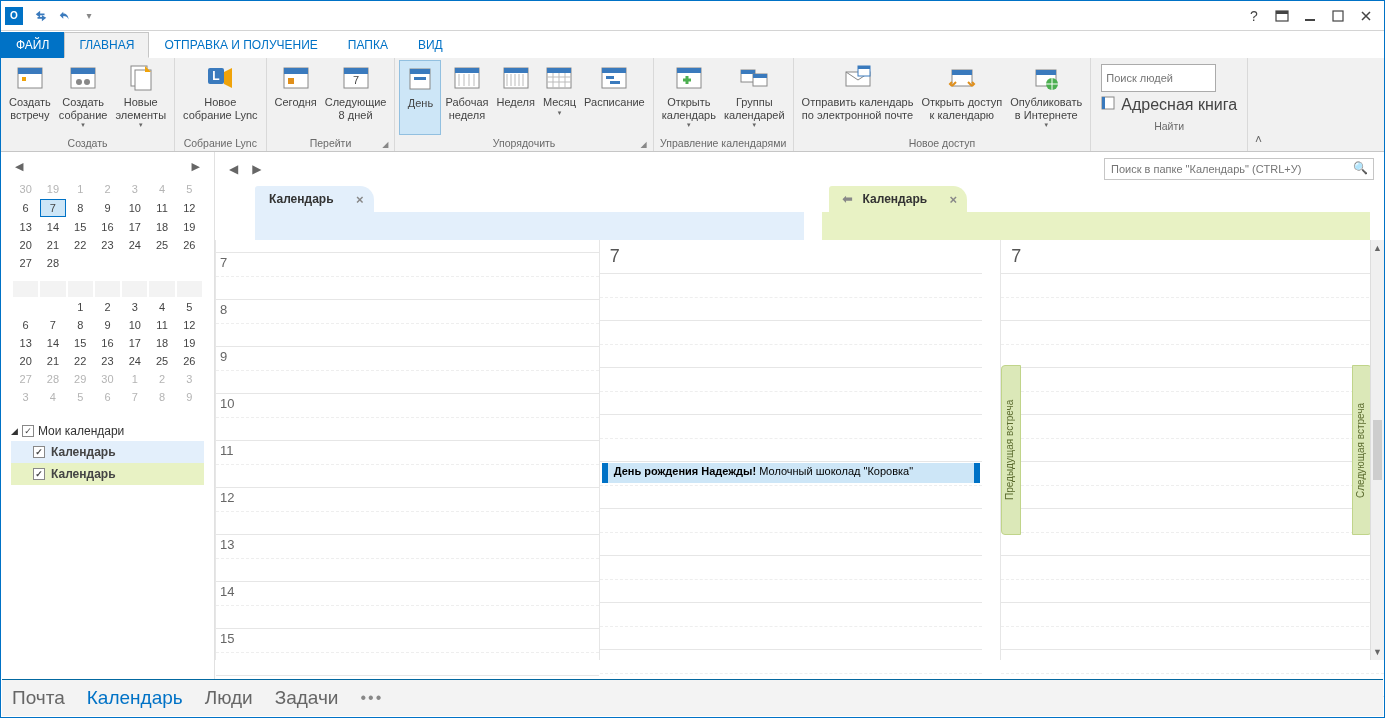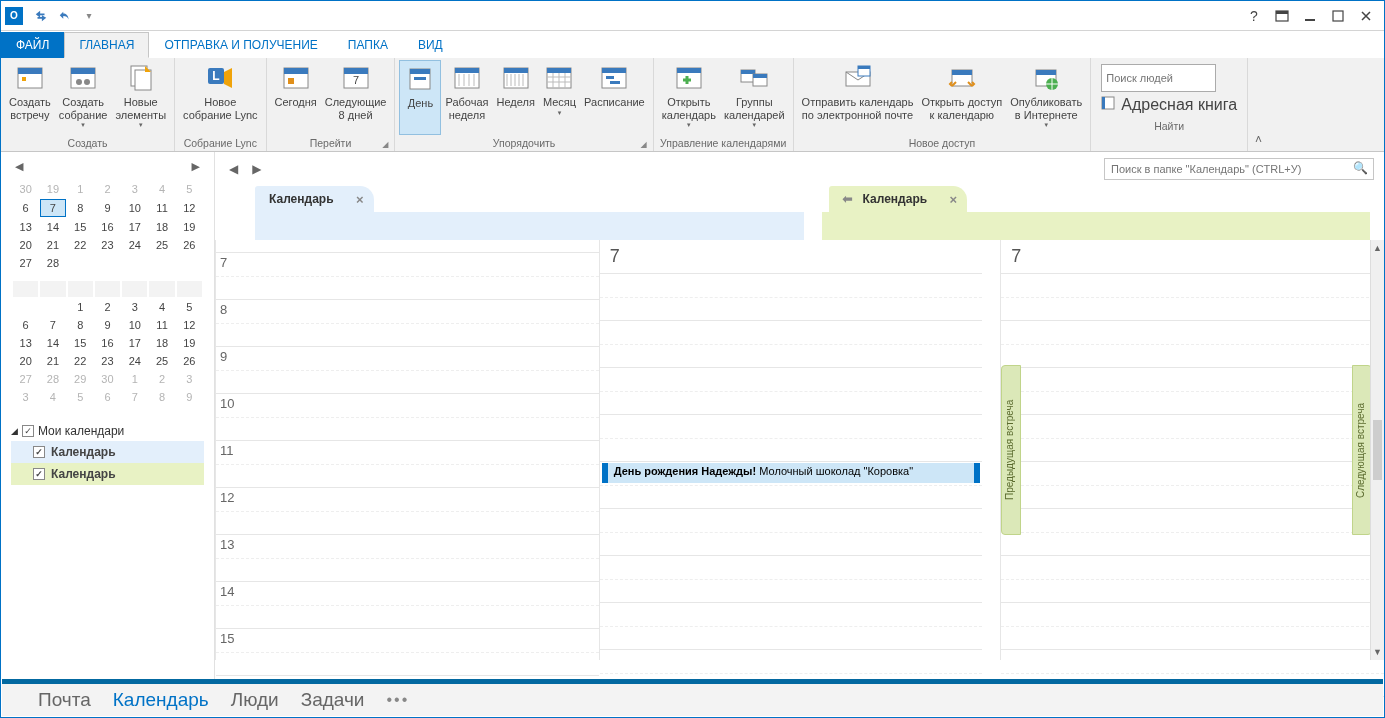--- a/index.html
+++ b/index.html
@@ -88,21 +88,21 @@
 
 .vtab { position: absolute; width: 20px; height: 170px; background: #dbe8b8; border: 1px solid #c0d48a; writing-mode: vertical-rl; transform: rotate(180deg); font-size: 10px; color: #5b6b2f; text-align: center; padding: 6px 2px; top: 50%; margin-top: -85px; cursor: pointer; border-radius: 0 4px 4px 0; }
 .vtab.left { left: 0; }
 .vtab.right { right: 12px; border-radius: 4px 0 0 4px; }
 
 .vscroll { position: absolute; right: 0; top: 0; bottom: 0; width: 14px; background: #f0f0f0; border-left: 1px solid #ddd; }
 .vscroll .up, .vscroll .down { height: 16px; text-align: center; font-size: 9px; color: #666; line-height: 16px; }
 .vscroll .thumb { position: absolute; left: 2px; right: 2px; top: 180px; height: 60px; background: #cdcdcd; }
 
 
-.footer { position: absolute; left: 1px; right: 1px; bottom: 1px; height: 37px; background: #f3f3f3; border-top: 5px solid #0369a1; display: flex; align-items: center; padding: 0 36px; gap: 22px; }
+.footer { position: absolute; left: 1px; right: 1px; bottom: 1px; height: 37px; background: #f3f3f3; border-top: 1px solid #0369a1; display: flex; align-items: center; padding: 0 10px; gap: 22px; }
 .footer .fitem { font-size: 19px; color: #666; cursor: pointer; }
 .footer .fitem.active { color: #0072c6; }
 .footer .dots { color: #888; letter-spacing: 2px; font-size: 16px; }
 </style>
 </head>
 <body>
 
 <div class="titlebar">
   <div class="app-ico">O</div>
   <div class="qat-ico">

